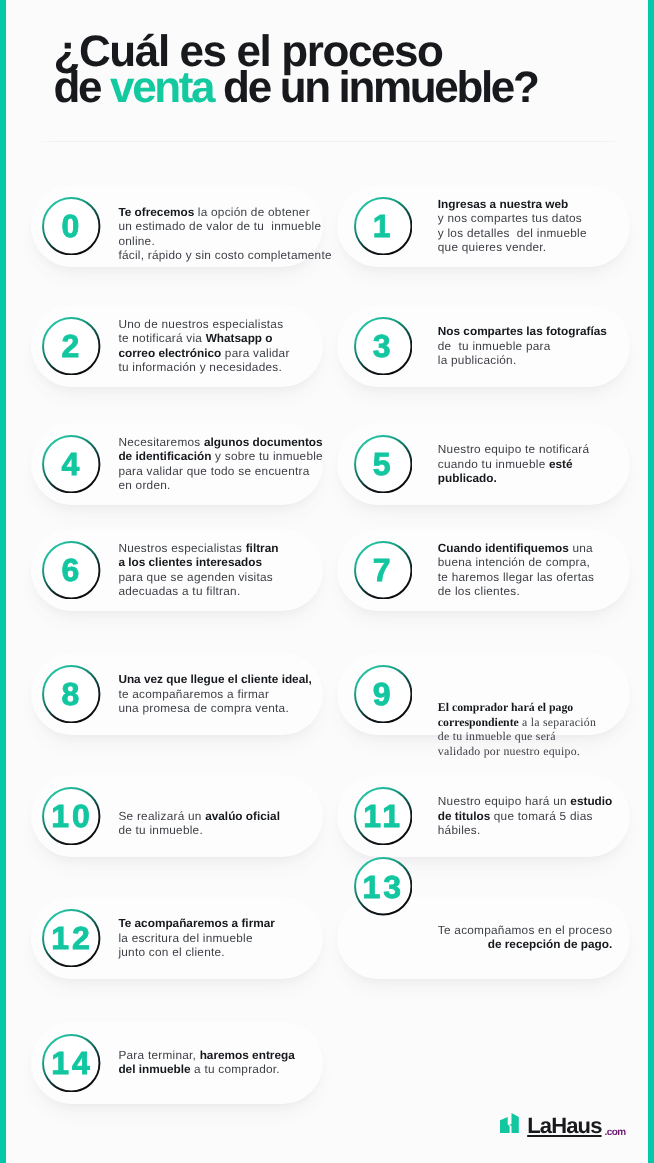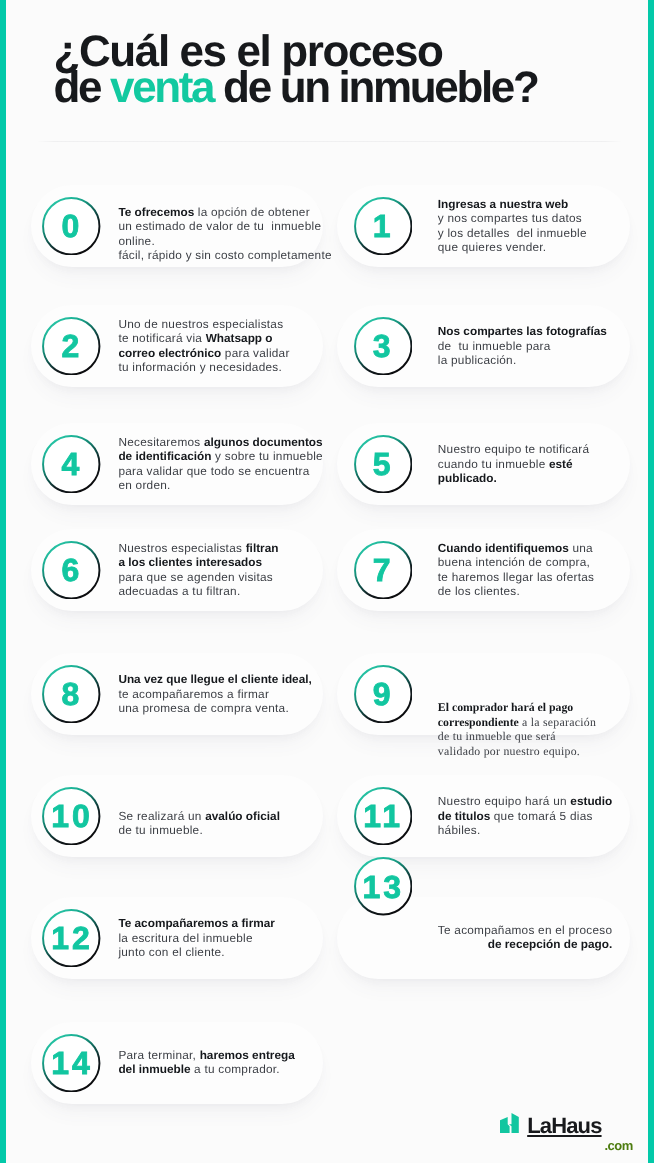--- a/index.html
+++ b/index.html
@@ -31,22 +31,22 @@
        font-weight:bold;font-size:32px;color:#12C6A0;letter-spacing:3.0px;
        text-indent:3.0px;-webkit-text-stroke:0.85px #12C6A0;padding-top:1.5px;padding-right:2px;box-sizing:border-box;}
 
   .txt{position:absolute;filter:opacity(1);font-size:11.8px;line-height:14.5px;color:#3b3e44;white-space:pre;letter-spacing:0.26px;}
   .txt b{font-weight:bold;color:#15181c;letter-spacing:0.0px;}
 
   .logo{position:absolute;filter:opacity(1);left:498.5px;top:1114.5px;width:140px;height:24px;}
   .logo .icon{position:absolute;left:-4.5px;top:-2px;line-height:0;}
   .logo .word{position:absolute;left:22.7px;top:0px;font-weight:bold;font-size:22px;
               line-height:22px;color:#18191c;letter-spacing:-0.85px;text-decoration:underline;}
-  .logo .com{position:absolute;left:100px;top:25px;font-weight:bold;font-size:13px;
-             line-height:12.2px;color:#4d7c0f;letter-spacing:-0.55px;}
+  .logo .com{position:absolute;left:100px;top:12px;font-weight:bold;font-size:10px;
+             line-height:12.2px;color:#701a75;letter-spacing:-0.55px;}
 </style>
 </head>
 <body>
 
 <div id="root">
   <div class="title"><div class="tl tl1">¿Cuál es el proceso</div><div class="tl tl2"><span>de </span><span class="accent">venta</span><span> de un inmueble?</span></div></div>
   <div class="divider"></div>
   <div id="cards">
       <div class="card l" style="left: 25px; width: 292px; top: 185px; height: 82px;"></div>
       <div class="circ" style="left: 36.2px; top: 196.75px;">

